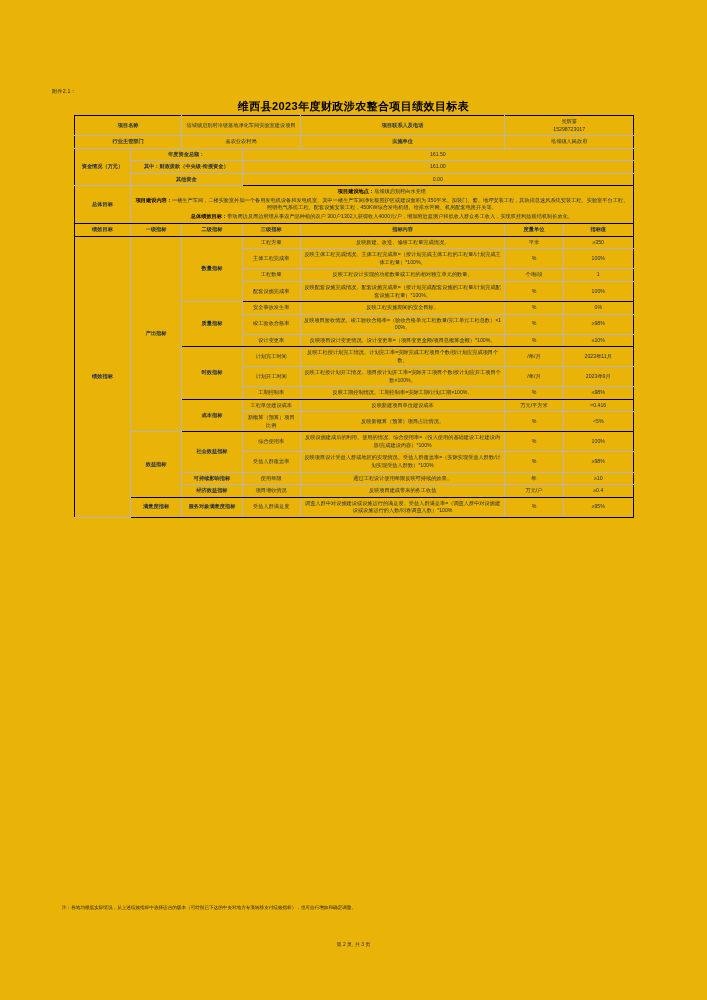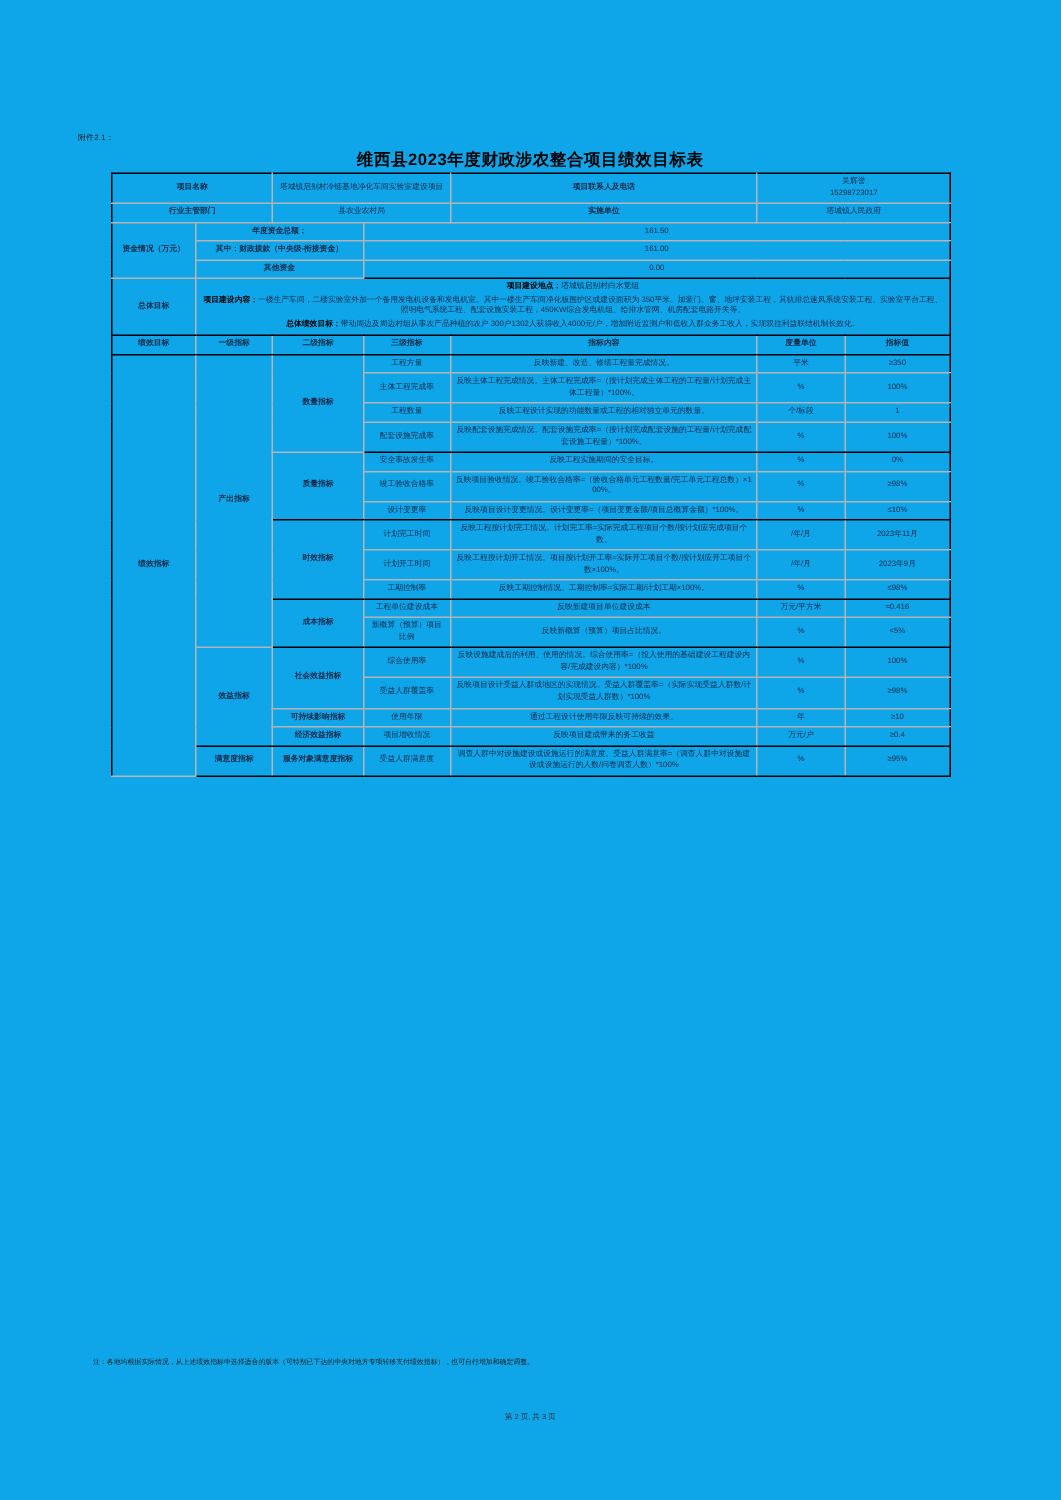--- a/index.html
+++ b/index.html
@@ -6,21 +6,21 @@
     margin: 0;
     padding: 0;
     background: #b9b9b9;
   }
   body {
     font-family: "Liberation Sans", "DejaVu Sans", sans-serif;
   }
   .page {
     width: 707px;
     height: 1000px;
-    background: #0ea5e9;
+    background: #eab308;
     position: relative;
     box-sizing: border-box;
     overflow: hidden;
     margin: 0 auto;
   }
   .attach-note {
     position: absolute;
     left: 52px;
     top: 88px;
     font-size: 5.2px;

